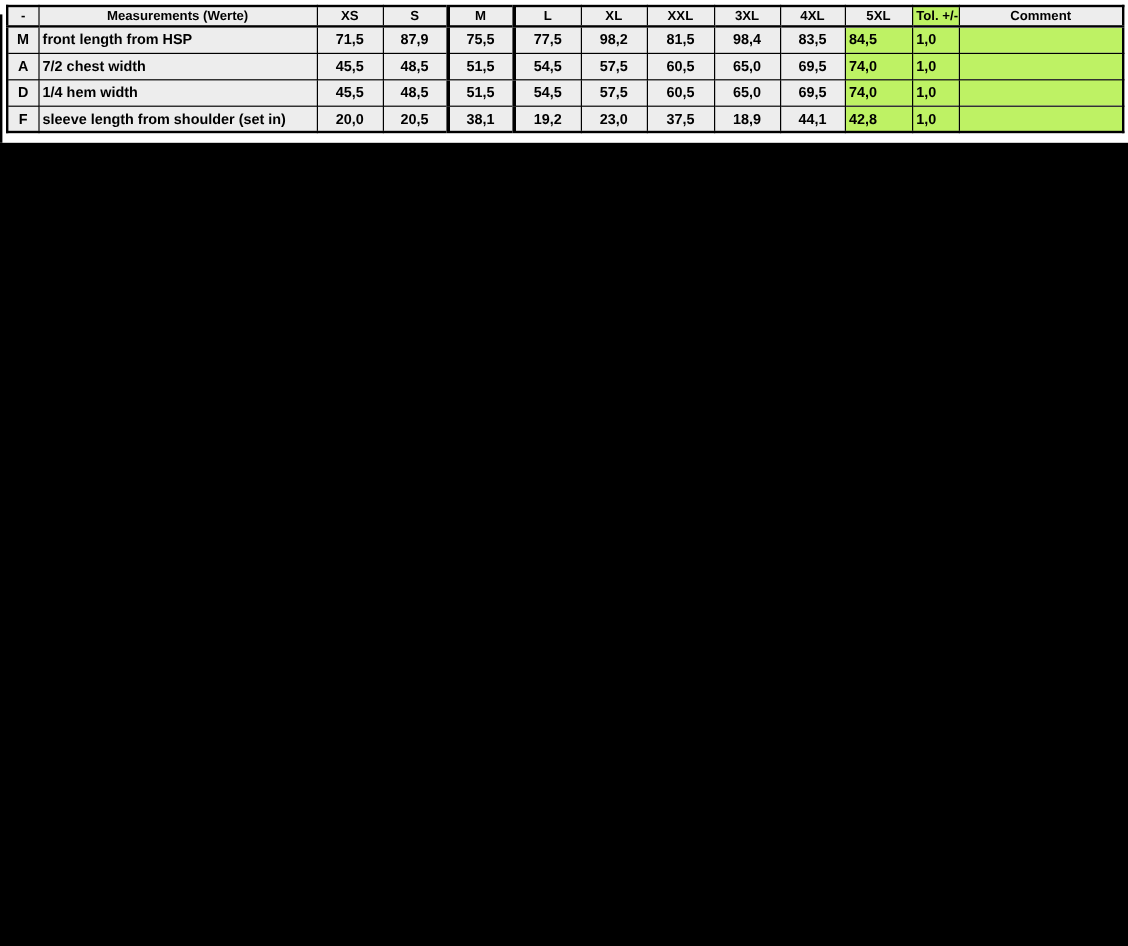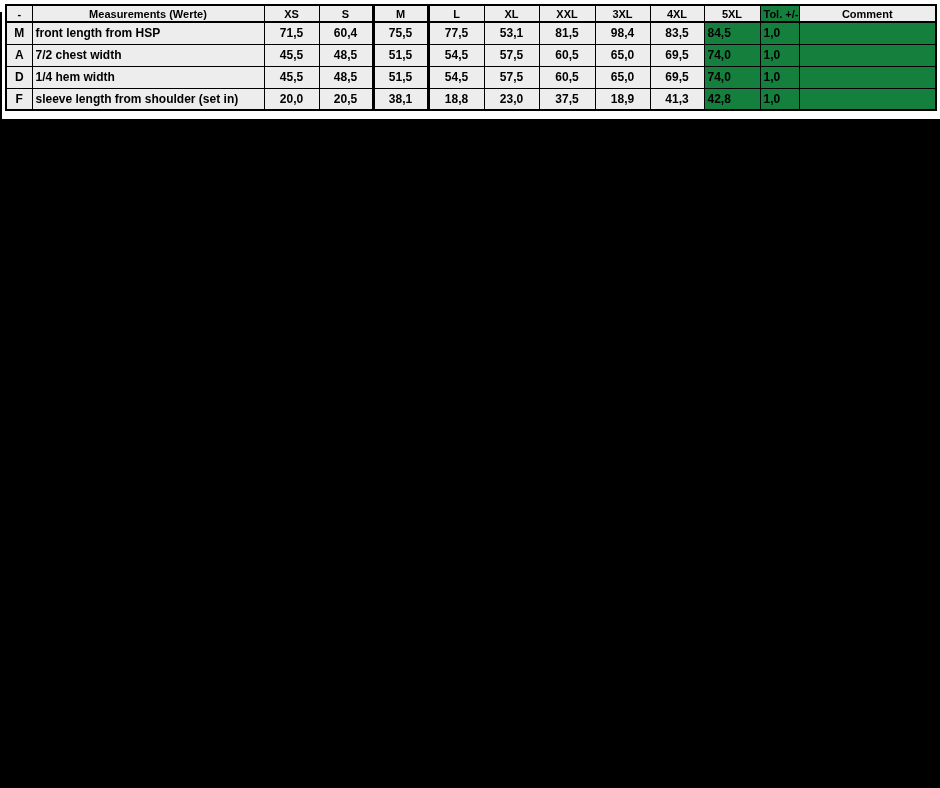--- a/index.html
+++ b/index.html
@@ -45,21 +45,21 @@
     padding: 0;
   }
   table.spec thead tr { height: 17px; }
   table.spec tbody tr { height: 22px; }
   table.spec th {
     font-size: 11px;
     border-bottom: 2px solid #000000;
   }
   table.spec td { font-size: 12px; }
   .g { background: #ededed; }
-  .w { background: #15803d; }
+  .w { background: #bef264; }
   .c { text-align: center; }
   .l { text-align: left; padding-left: 3px !important; }
   .mcol {
     border-left: 3px solid #000000 !important;
     border-right: 3px solid #000000 !important;
   }
 </style>
 </head>
 <body>
 
@@ -95,24 +95,24 @@
         <th class="g c">5XL</th>
         <th class="w l">Tol. +/-</th>
         <th class="g c">Comment</th>
       </tr>
     </thead>
     <tbody>
       <tr>
         <td class="g c">M</td>
         <td class="g l">front length from HSP</td>
         <td class="g c">71,5</td>
-        <td class="g c">60,4</td>
+        <td class="g c">87,9</td>
         <td class="g c mcol">75,5</td>
         <td class="g c">77,5</td>
-        <td class="g c">53,1</td>
+        <td class="g c">98,2</td>
         <td class="g c">81,5</td>
         <td class="g c">98,4</td>
         <td class="g c">83,5</td>
         <td class="w l">84,5</td>
         <td class="w l">1,0</td>
         <td class="w"></td>
       </tr>
       <tr>
         <td class="g c">A</td>
         <td class="g l">7/2 chest width</td>
@@ -142,25 +142,25 @@
         <td class="w l">74,0</td>
         <td class="w l">1,0</td>
         <td class="w"></td>
       </tr>
       <tr>
         <td class="g c">F</td>
         <td class="g l">sleeve length from shoulder (set in)</td>
         <td class="g c">20,0</td>
         <td class="g c">20,5</td>
         <td class="g c mcol">38,1</td>
-        <td class="g c">18,8</td>
+        <td class="g c">19,2</td>
         <td class="g c">23,0</td>
         <td class="g c">37,5</td>
         <td class="g c">18,9</td>
-        <td class="g c">41,3</td>
+        <td class="g c">44,1</td>
         <td class="w l">42,8</td>
         <td class="w l">1,0</td>
         <td class="w"></td>
       </tr>
     </tbody>
   </table>
 </div>
 <div class="edge-strip"></div>
 
 </body></html>

